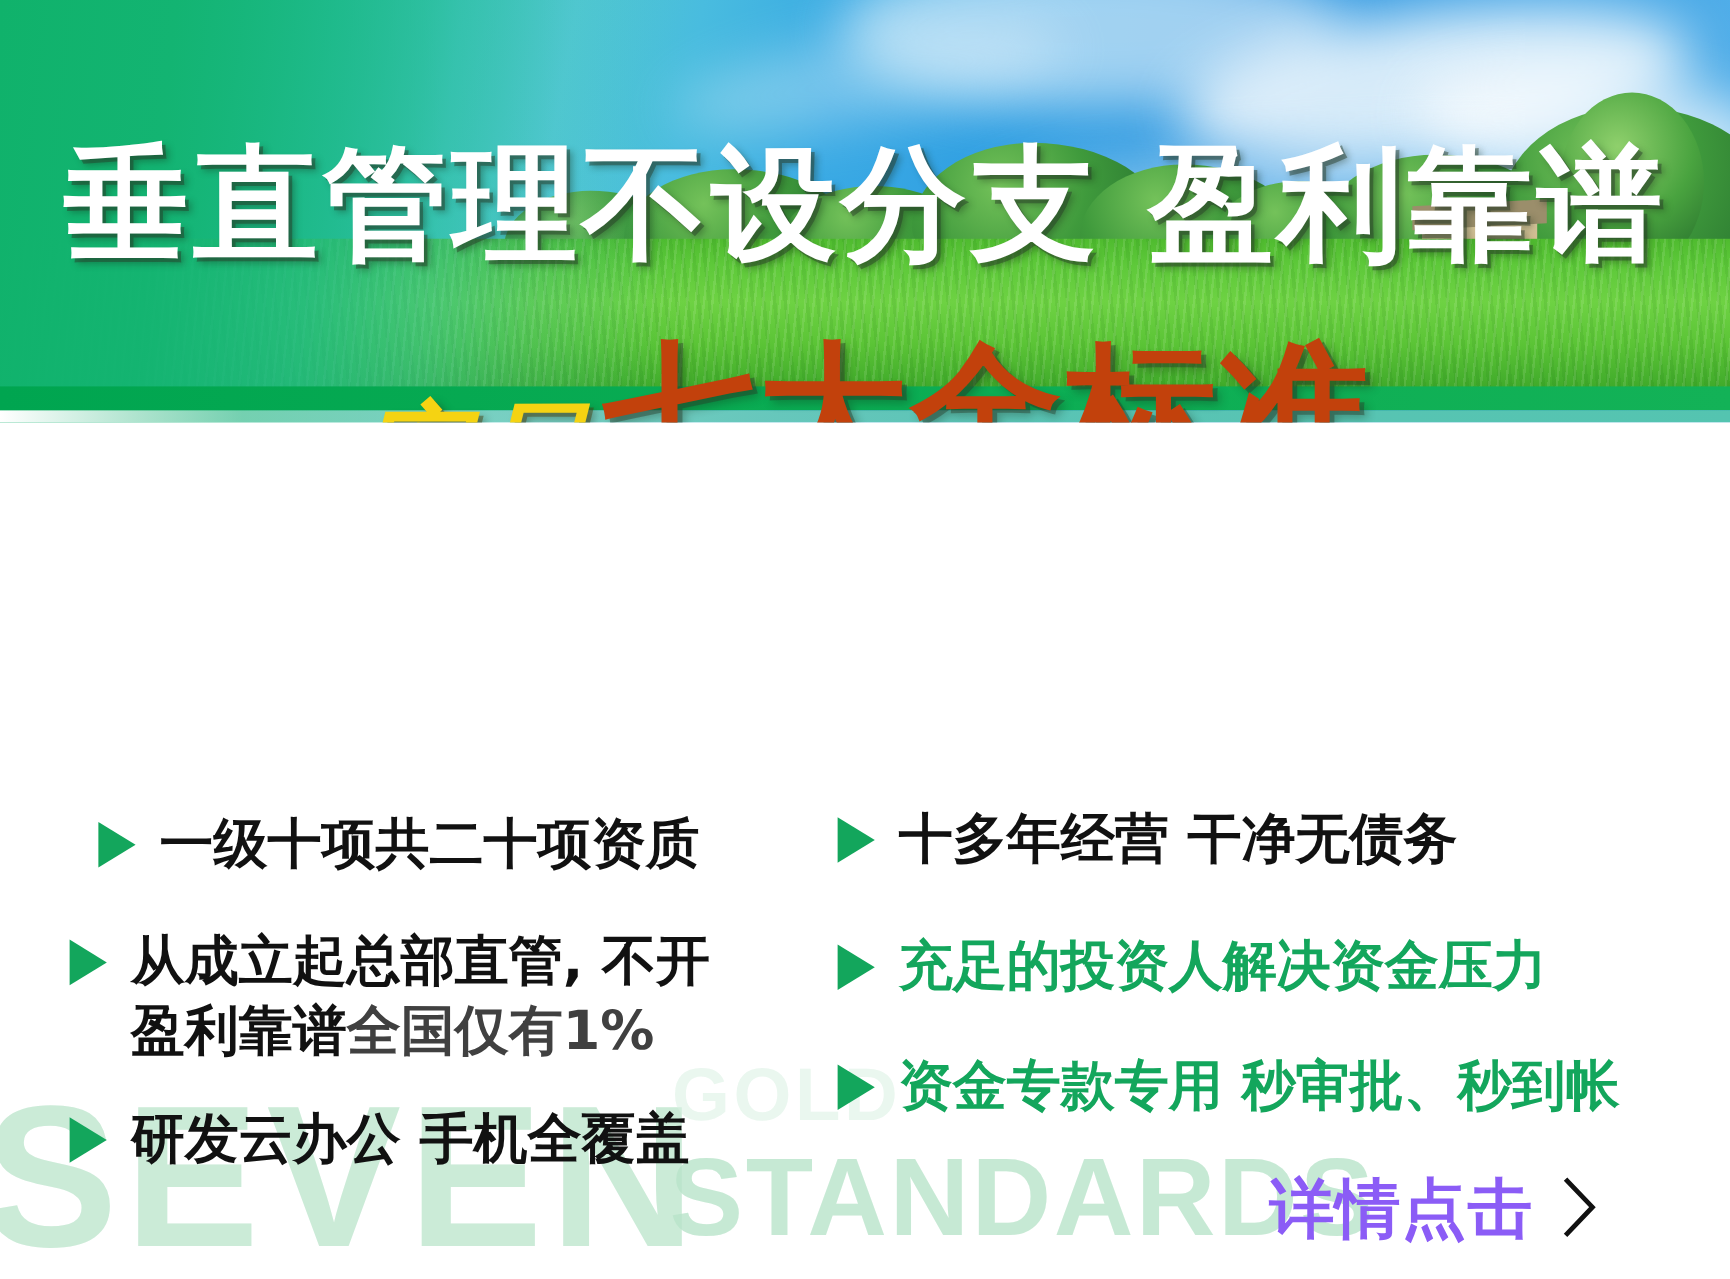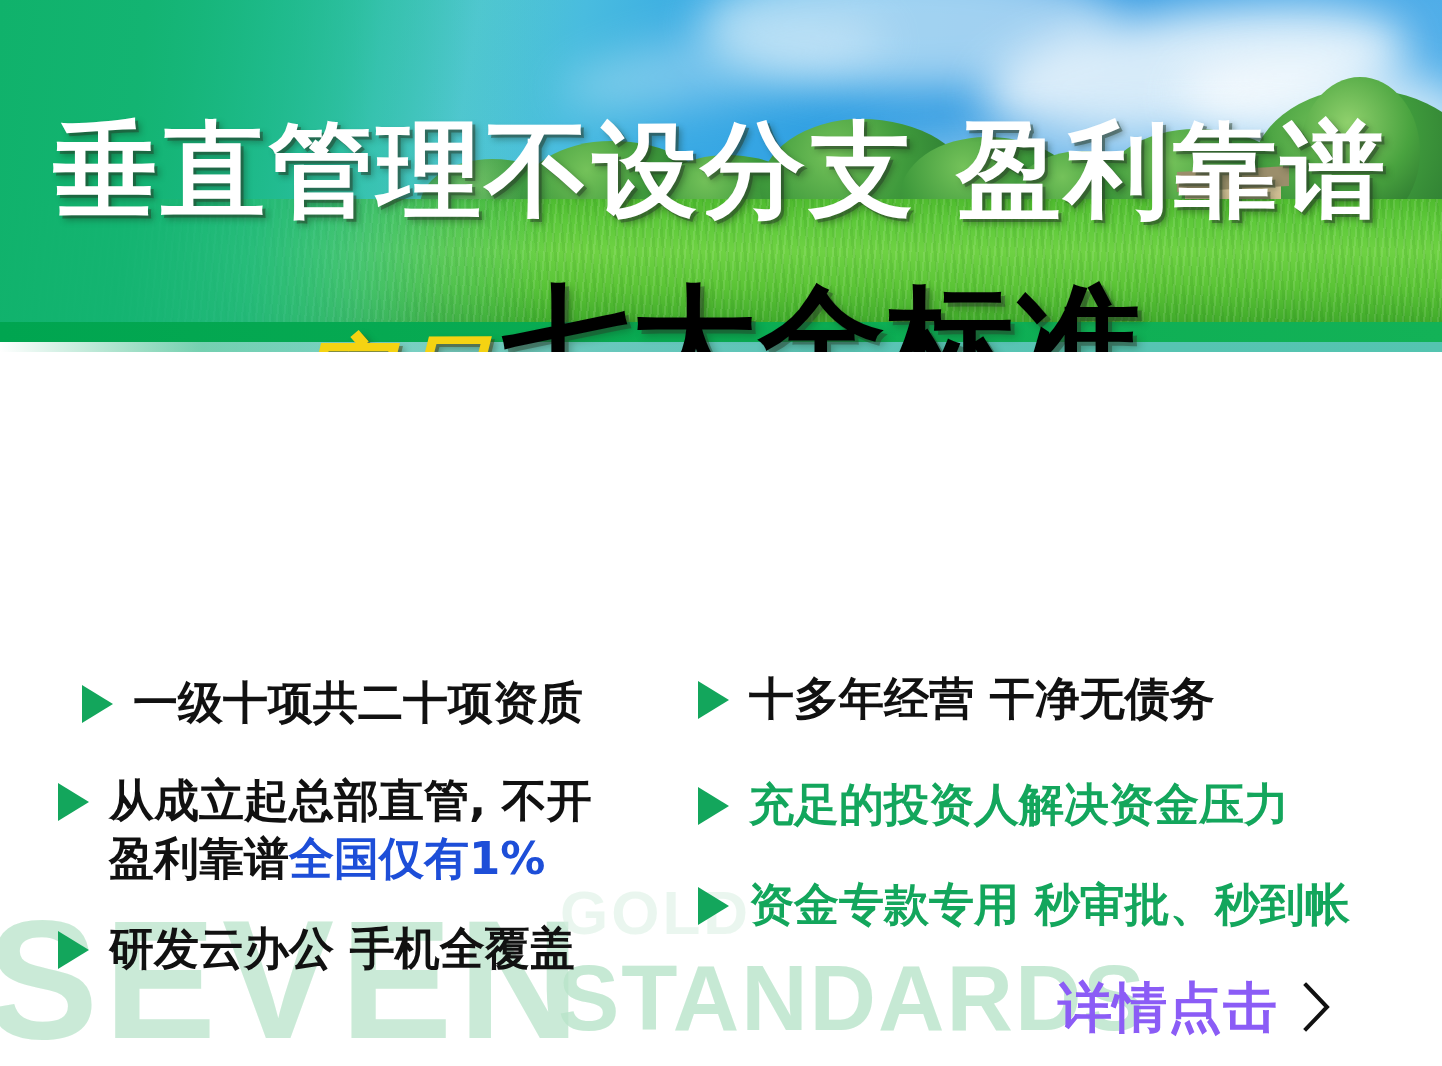--- a/index.html
+++ b/index.html
@@ -197,21 +197,21 @@
     transform: translateY(22px);
     text-shadow:
       3px 3px 0 rgba(70,60,10,.45),
       5px 5px 7px rgba(30,30,10,.35);
     font-family: "DejaVu Sans", "Liberation Sans", sans-serif;
   }
   .hero-sub .big {
     display: inline-block;
     font-size: 126px;
     font-weight: 700;
-    color: #000000;
+    color: #c2410c;
     letter-spacing: 2px;
     margin-left: 16px;
     text-shadow:
       4px 4px 0 rgba(40,60,40,.42),
       6px 6px 8px rgba(20,40,20,.32);
     font-family: "DejaVu Sans", "Liberation Sans", sans-serif;
   }
 
   
   .yellow-banner {
@@ -311,21 +311,21 @@
   }
   .bullet-body {
     font-size: 45px;
     font-weight: 700;
     line-height: 1.28;
     color: #111111;
     white-space: nowrap;
     font-family: "DejaVu Sans", "Liberation Sans", sans-serif;
     letter-spacing: 0px;
   }
-  .bullet-body .green { color: #1d4ed8; margin-top: 12px; }
+  .bullet-body .green { color: #404040; margin-top: 12px; }
   .bullet.all-green .bullet-body { color: #13a65c; }
   .bullet-line2 { display: block; }
 
   
   .lb1 { left: 0;   top: 14px; padding-left: 24px; }
   .lb2 { left: 0;   top: 112px; }
   .lb3 { left: 0;   top: 260px; }
   
   .rb1 { left: 0;   top: 10px; }
   .rb2 { left: 0;   top: 116px; }

